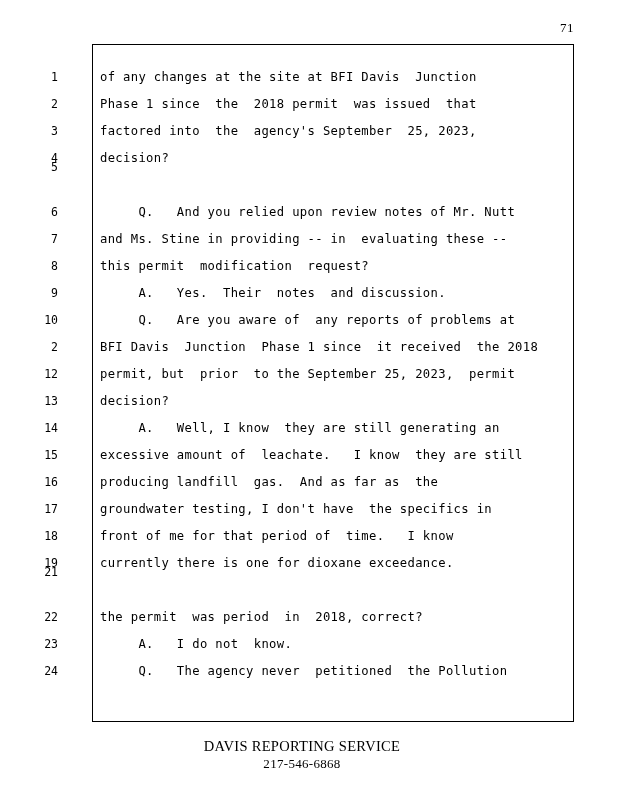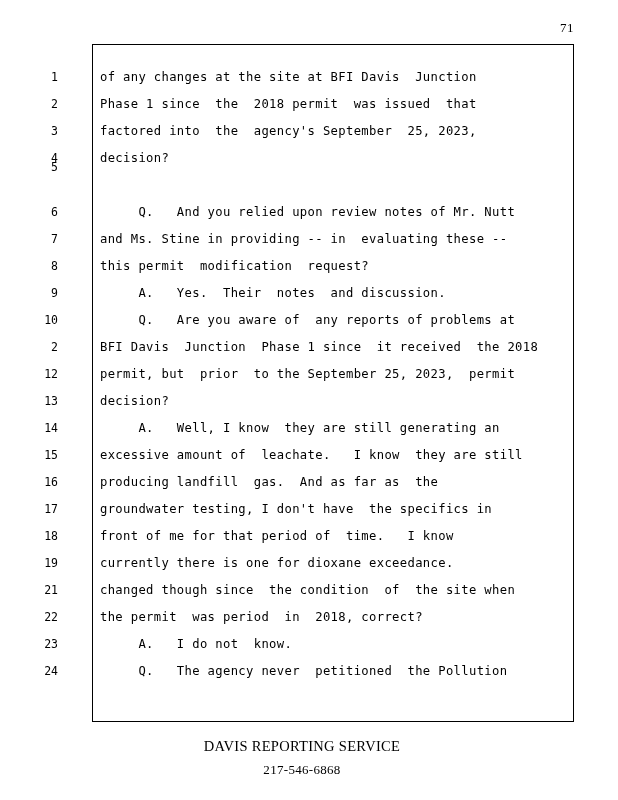--- a/index.html
+++ b/index.html
@@ -80,21 +80,21 @@
   }
   .footer-name {
     font-family: "Liberation Serif", serif;
     font-size: 14.5px;
     letter-spacing: 0.3px;
   }
   .footer-phone {
     font-family: "Liberation Serif", serif;
     font-size: 13px;
     letter-spacing: 0.3px;
-    margin-top: 7px;
+    margin-top: 1px;
   }
 </style>
 </head>
 <body>
 
 <div class="page">
 
   <div class="page-number">71</div>
 
   <div class="transcript-frame"></div>
@@ -171,21 +171,20 @@
     <div class="line-row">
       <span class="line-num">18</span>
       <span class="line-text">front of me for that period of  time.   I know</span>
     </div>
     <div class="line-row">
       <span class="line-num">19</span>
       <span class="line-text">currently there is one for dioxane exceedance.</span>
     </div>
     <div class="line-row">
       <span class="line-num">21</span>
-      <span class="line-text">changed though since  the condition  of  the site when</span>
     </div>
     <div class="line-row">
       <span class="line-num">22</span>
       <span class="line-text">the permit  was period  in  2018, correct?</span>
     </div>
     <div class="line-row">
       <span class="line-num">23</span>
       <span class="line-text">     A.   I do not  know.</span>
     </div>
     <div class="line-row">

